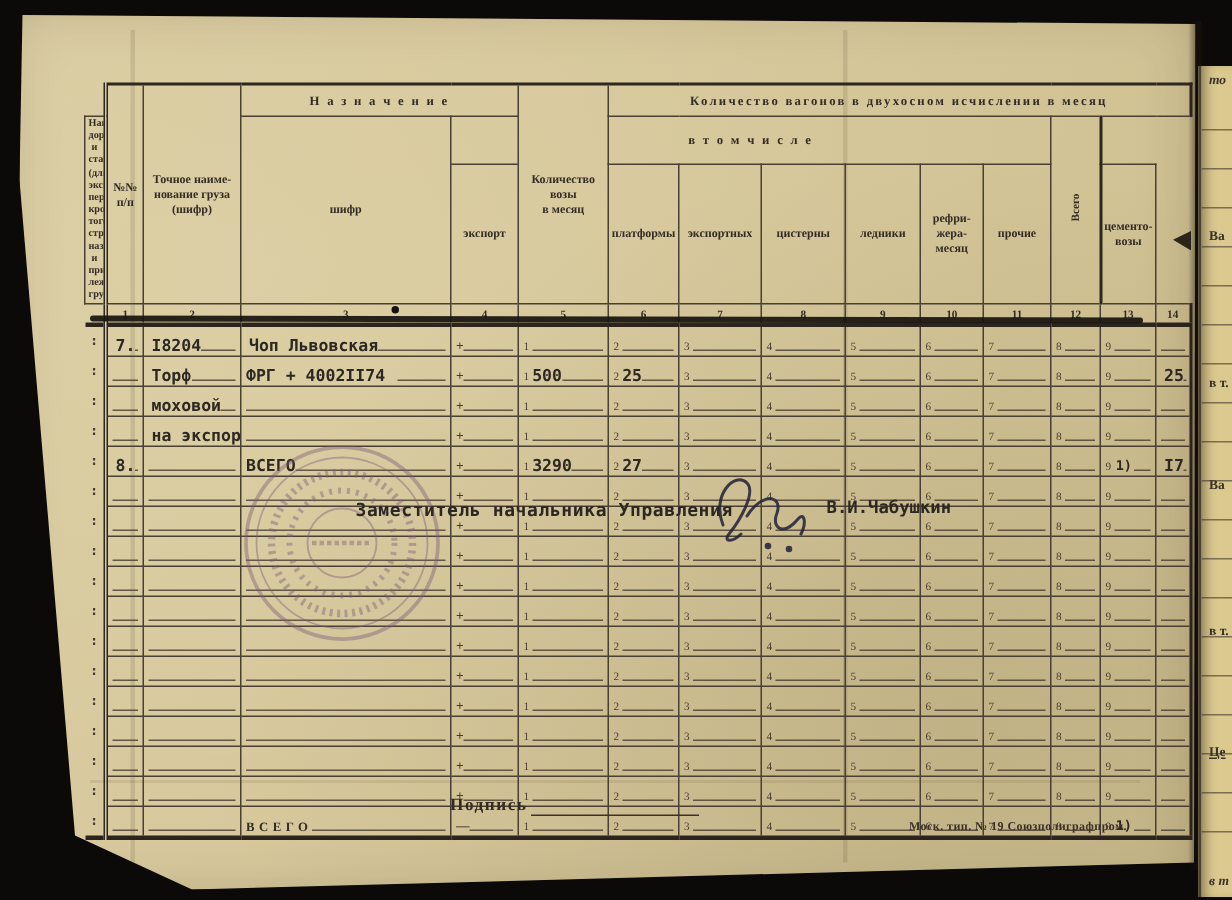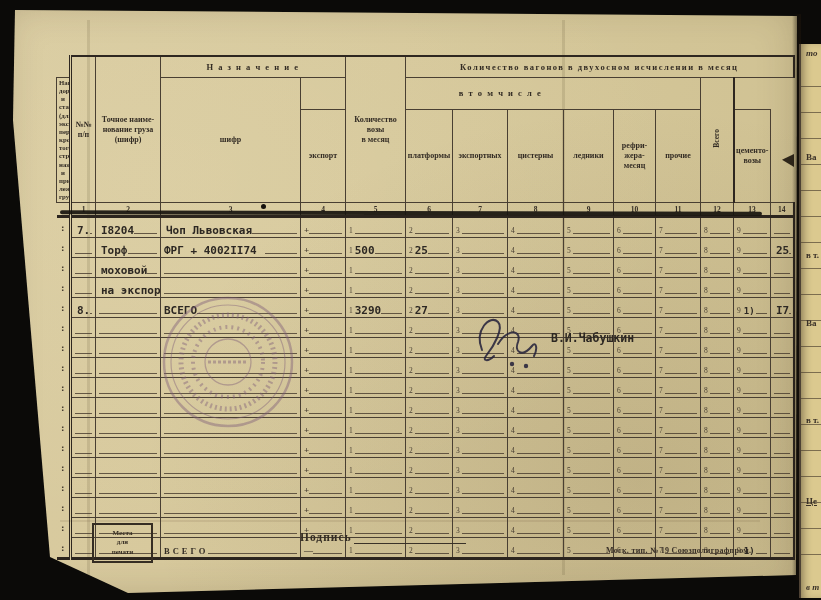--- a/index.html
+++ b/index.html
@@ -1594,33 +1594,31 @@
     <g stroke="#7c5a78" fill="none">
       <circle cx="72" cy="68" r="64" stroke-width="2.5"></circle>
       <circle cx="72" cy="68" r="57" stroke-width="1.2"></circle>
       <circle cx="72" cy="68" r="47" stroke-width="5" stroke-dasharray="2 3"></circle>
       <circle cx="72" cy="68" r="35" stroke-width="4" stroke-dasharray="2 4"></circle>
       <circle cx="72" cy="68" r="23" stroke-width="1.3"></circle>
       <line x1="52" y1="68" x2="92" y2="68" stroke-width="3" stroke-dasharray="3 2"></line>
     </g>
   </svg>
 
+  <div class="sigtitle">Заместитель начальника Управления</div>
   <svg class="sig-svg" width="78" height="58">
     <g stroke="#23203a" stroke-width="2" fill="none" opacity=".85" stroke-linecap="round">
       <path d="M14,38 C6,18 22,2 30,10 C36,16 26,34 18,44 C14,49 20,50 26,44"></path>
       <path d="M30,32 C40,16 54,18 50,30 C46,40 54,46 64,34 C68,29 70,36 66,44"></path>
       <circle cx="44" cy="52" r="1.2" fill="#23203a"></circle>
       <circle cx="58" cy="54" r="1.2" fill="#23203a"></circle>
     </g>
   </svg>
   <div class="signame">В.И.Чабушкин</div>
 
-  <div class="sealbox">Места
-для
-печати</div>
   <div class="podpis">Подпись</div>
   <div class="podpis-line"></div>
   <div class="printinfo">Моск. тип. № 19 Союзполиграфпром.</div>
 
   <div class="fold-shadow"></div>
 
   <div class="strip" id="strip">
       <div class="sline" style="top: 42px;"></div>
       <div class="sline" style="top: 68px;"></div>
       <div class="sline" style="top: 94px;"></div>

